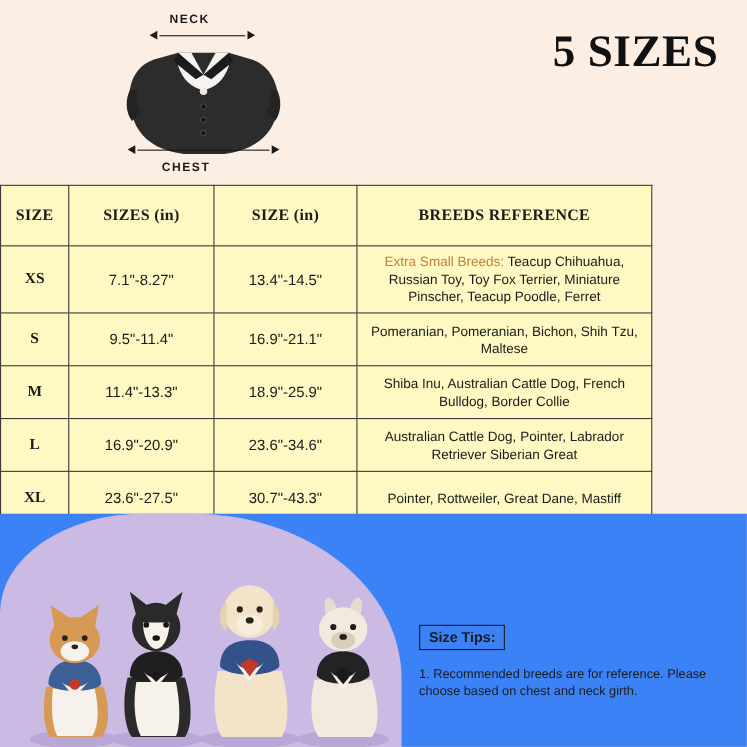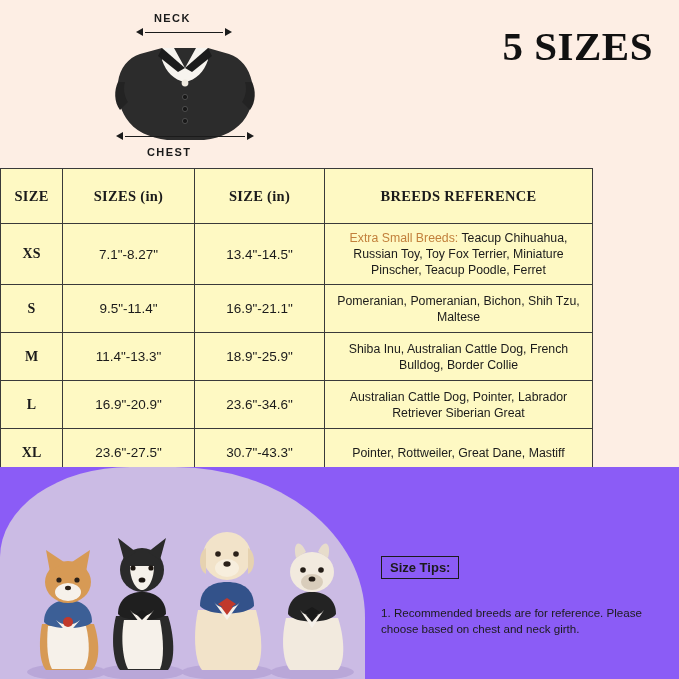--- a/index.html
+++ b/index.html
@@ -131,21 +131,21 @@
   .xs-lead { color: #c2803c; }
   tr.row { height: 48px; }
 
   
   .bottom {
     position: absolute;
     left: 0;
     bottom: 0;
     width: 679px;
     height: 212px;
-    background: #8b5cf6;
+    background: #3b82f6;
   }
   .purple {
     position: absolute;
     left: 0;
     bottom: 0;
     width: 365px;
     height: 212px;
     background: #cbbbe4;
     border-top-right-radius: 190px 150px;
     border-top-left-radius: 130px 90px;
@@ -166,21 +166,21 @@
   .tips-badge {
     display: inline-block;
     border: 1.4px solid #1b1b1b;
     padding: 3px 8px;
     font-size: 13px;
     font-weight: 700;
     color: #1b1b1b;
     margin-bottom: 14px;
   }
   .tips p {
-    margin: 12px 0 14px 0;
+    margin: 0 0 14px 0;
     font-size: 11.6px;
     line-height: 16px;
     color: #1b1b1b;
   }
 </style>
 </head>
 <body>
 
 <div class="page">
 

